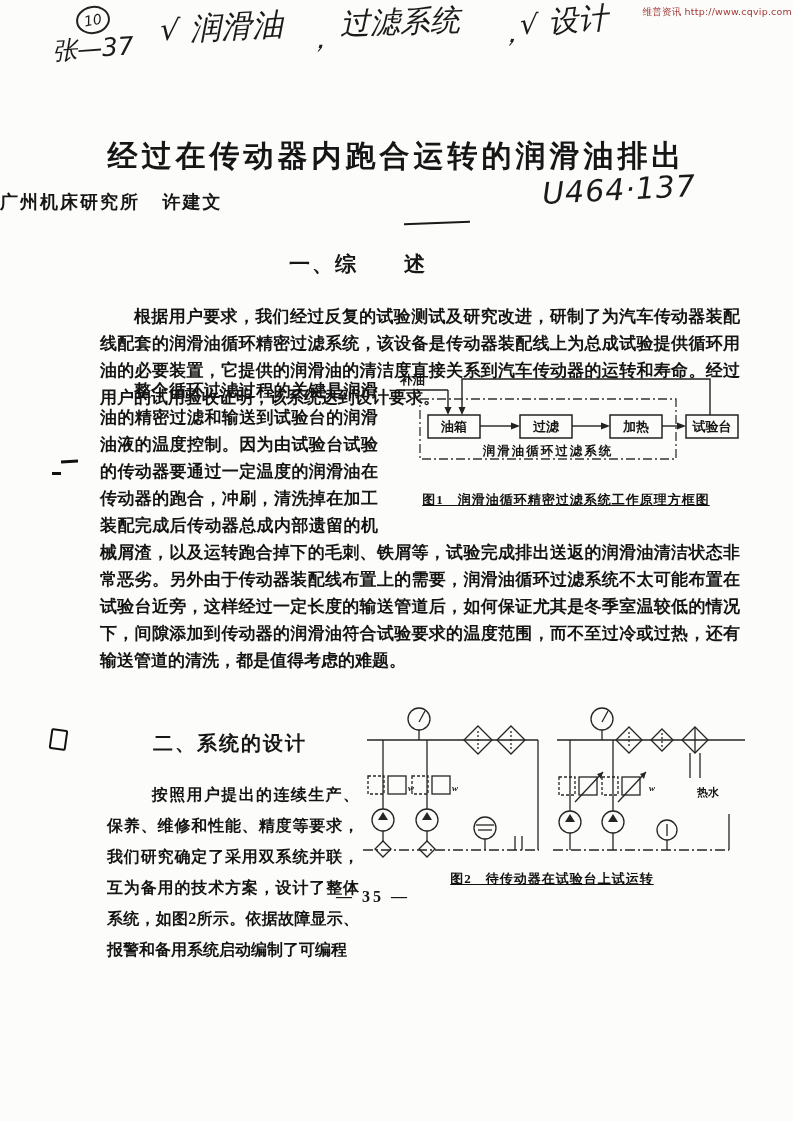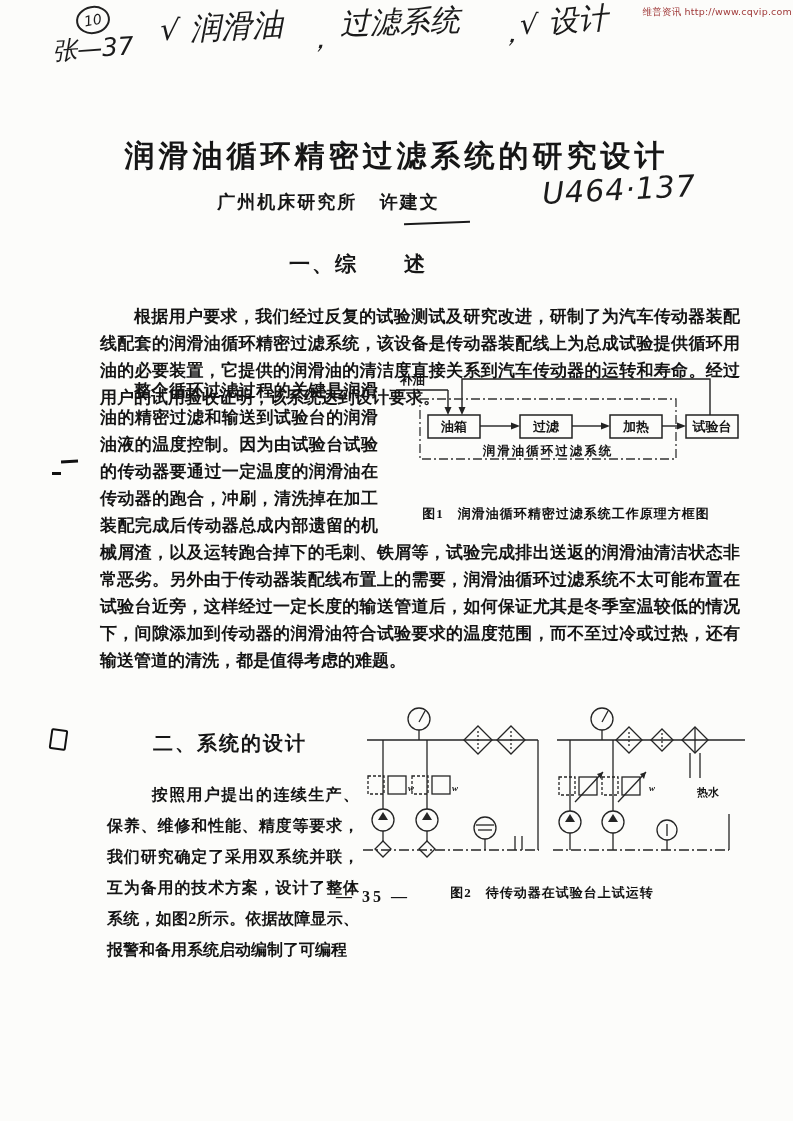--- a/index.html
+++ b/index.html
@@ -48,21 +48,21 @@
   .margin-dash.d1{top:460px;left:61px;width:17px;height:2.5px;transform:rotate(-3deg);}
   .margin-dash.d2{top:472px;left:52px;width:9px;height:3px;}
   
   .title{
     position:absolute;top:136px;left:0;width:793px;
     text-align:center;font-size:30px;font-weight:bold;
     letter-spacing:4px;
   }
   .byline{
     position:absolute;top:190px;left:0;width:657px;
-    text-align:center;font-size:18px;font-weight:bold;letter-spacing:2px;
+    text-align:left;font-size:18px;font-weight:bold;letter-spacing:2px;
   }
   .byline .author{margin-left:16px;}
   .author-underline{
     position:absolute;top:222px;left:404px;width:66px;height:2px;
     background:#1a1a1a;transform:rotate(-2deg);
   }
   .sec-heading{
     position:absolute;font-weight:bold;text-align:center;
     letter-spacing:2px;
   }
@@ -80,21 +80,21 @@
     position:absolute;top:763px;left:107px;width:252px;
     font-size:16px;line-height:31px;font-weight:bold;
     text-align:justify;text-indent:2.8em;color:#141414;
   }
   
   .fig1{
     float:right;width:348px;margin:-6px 0 4px 14px;
   }
   .fig-caption{
     font-size:13px;font-weight:bold;text-align:center;
-    letter-spacing:1px;margin-top:18px;color:#111;
+    letter-spacing:1px;margin-top:4px;color:#111;text-decoration:underline;
   }
   .fig2{position:absolute;top:700px;left:357px;width:390px;}
   svg{display:block;}
   svg text{font-family:"Liberation Serif","DejaVu Serif",serif;font-weight:bold;fill:#141414;}
   .page-number{
     position:absolute;top:888px;left:336px;
     font-size:16px;font-weight:bold;letter-spacing:3px;
   }
 </style>
 </head>
@@ -111,21 +111,21 @@
   <div class="hw hw-sep1">，</div>
   <div class="hw hw-kw2">过滤系统</div>
   <div class="hw hw-sep2">，</div>
   <div class="hw hw-check2">√</div>
   <div class="hw hw-kw3">设计</div>
   <div class="hw hw-callno">U464·137</div>
   <div class="hw-square hw"></div>
   <div class="margin-dash d1"></div>
   <div class="margin-dash d2"></div>
 
-  <div class="title">润滑油循环精密过滤系统的研究设计</div>
+  <div class="title">经过在传动器内跑合运转的润滑油排出</div>
   <div class="byline">
     <span>广州机床研究所</span>
     <span class="author">许建文</span>
   </div>
   <div class="author-underline"></div>
 
   <div class="sec-heading sec1">一、综　　述</div>
   <p class="para para1">根据用户要求，我们经过反复的试验测试及研究改进，研制了为汽车传动器装配线配套的润滑油循环精密过滤系统，该设备是传动器装配线上为总成试验提供循环用油的必要装置，它提供的润滑油的清洁度直接关系到汽车传动器的运转和寿命。经过用户的试用验收证明，该系统达到设计要求。</p>
 
   <div class="flow">

